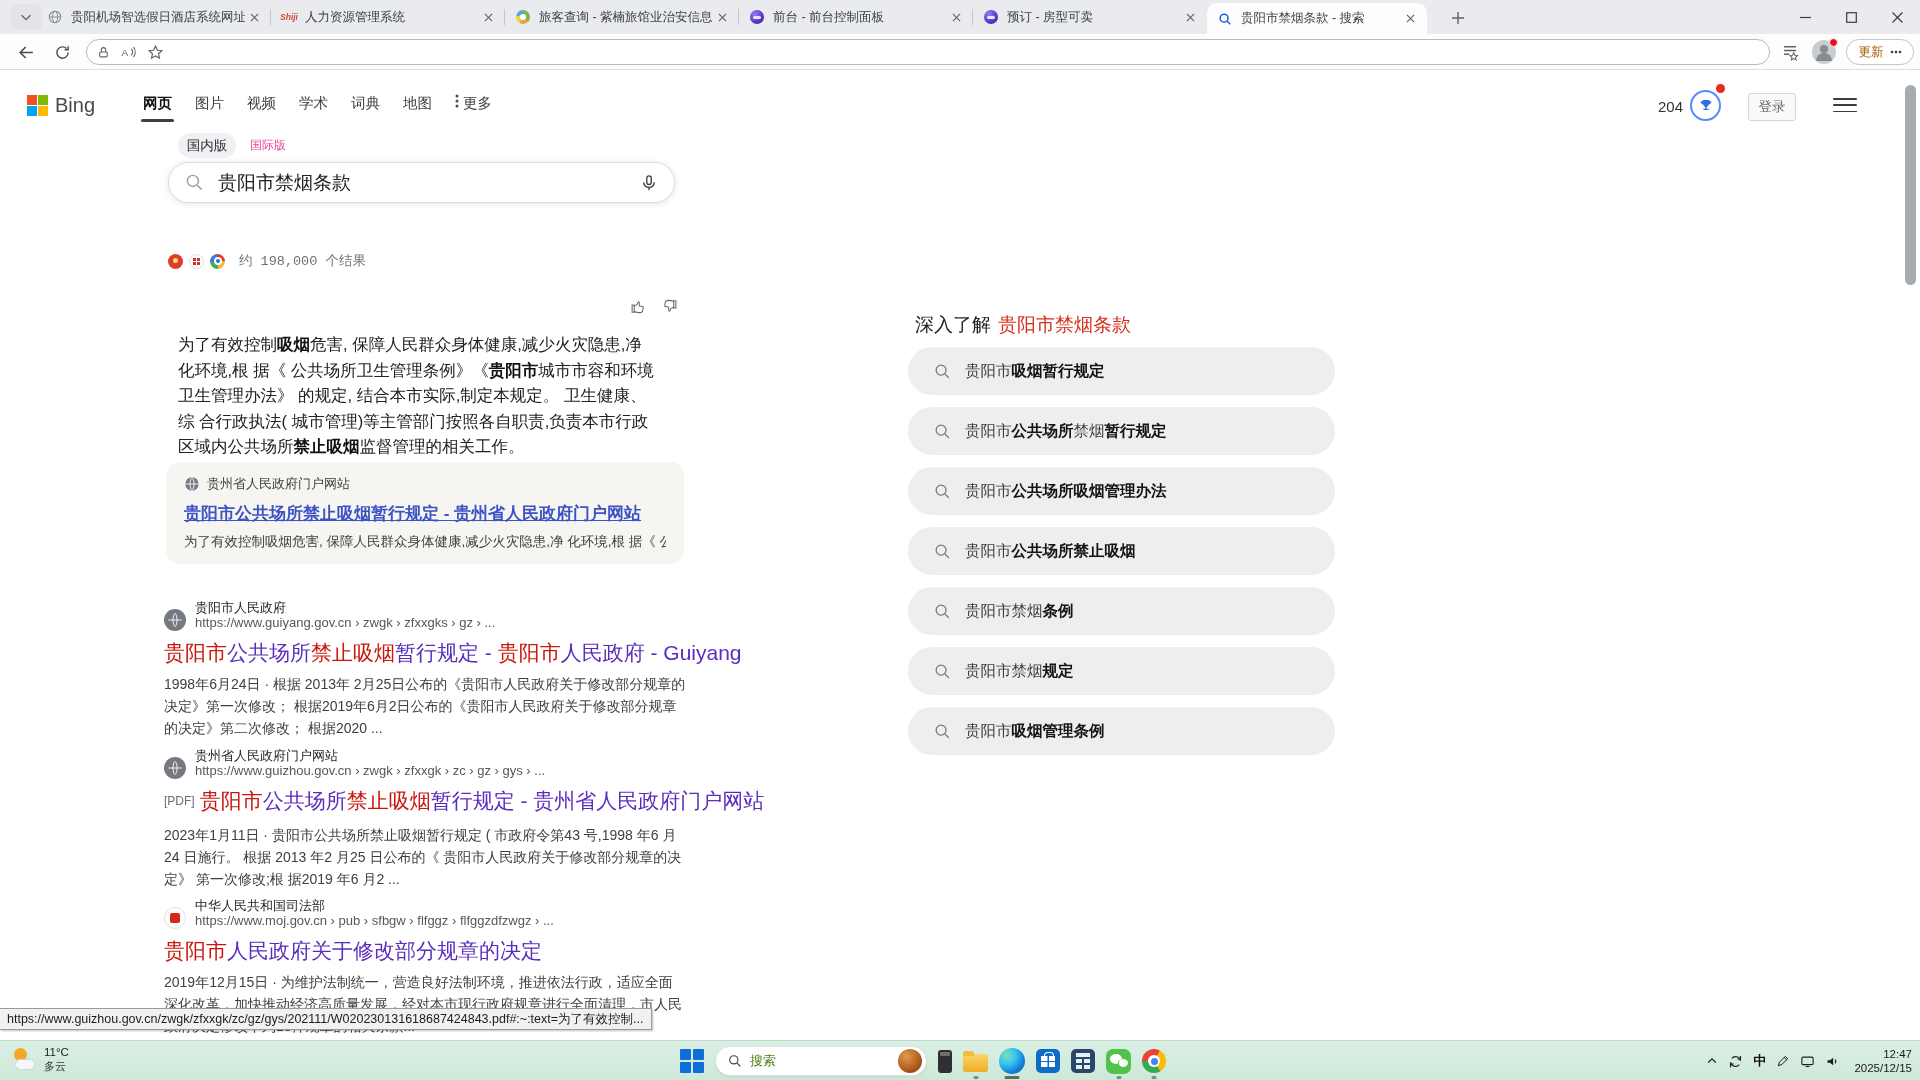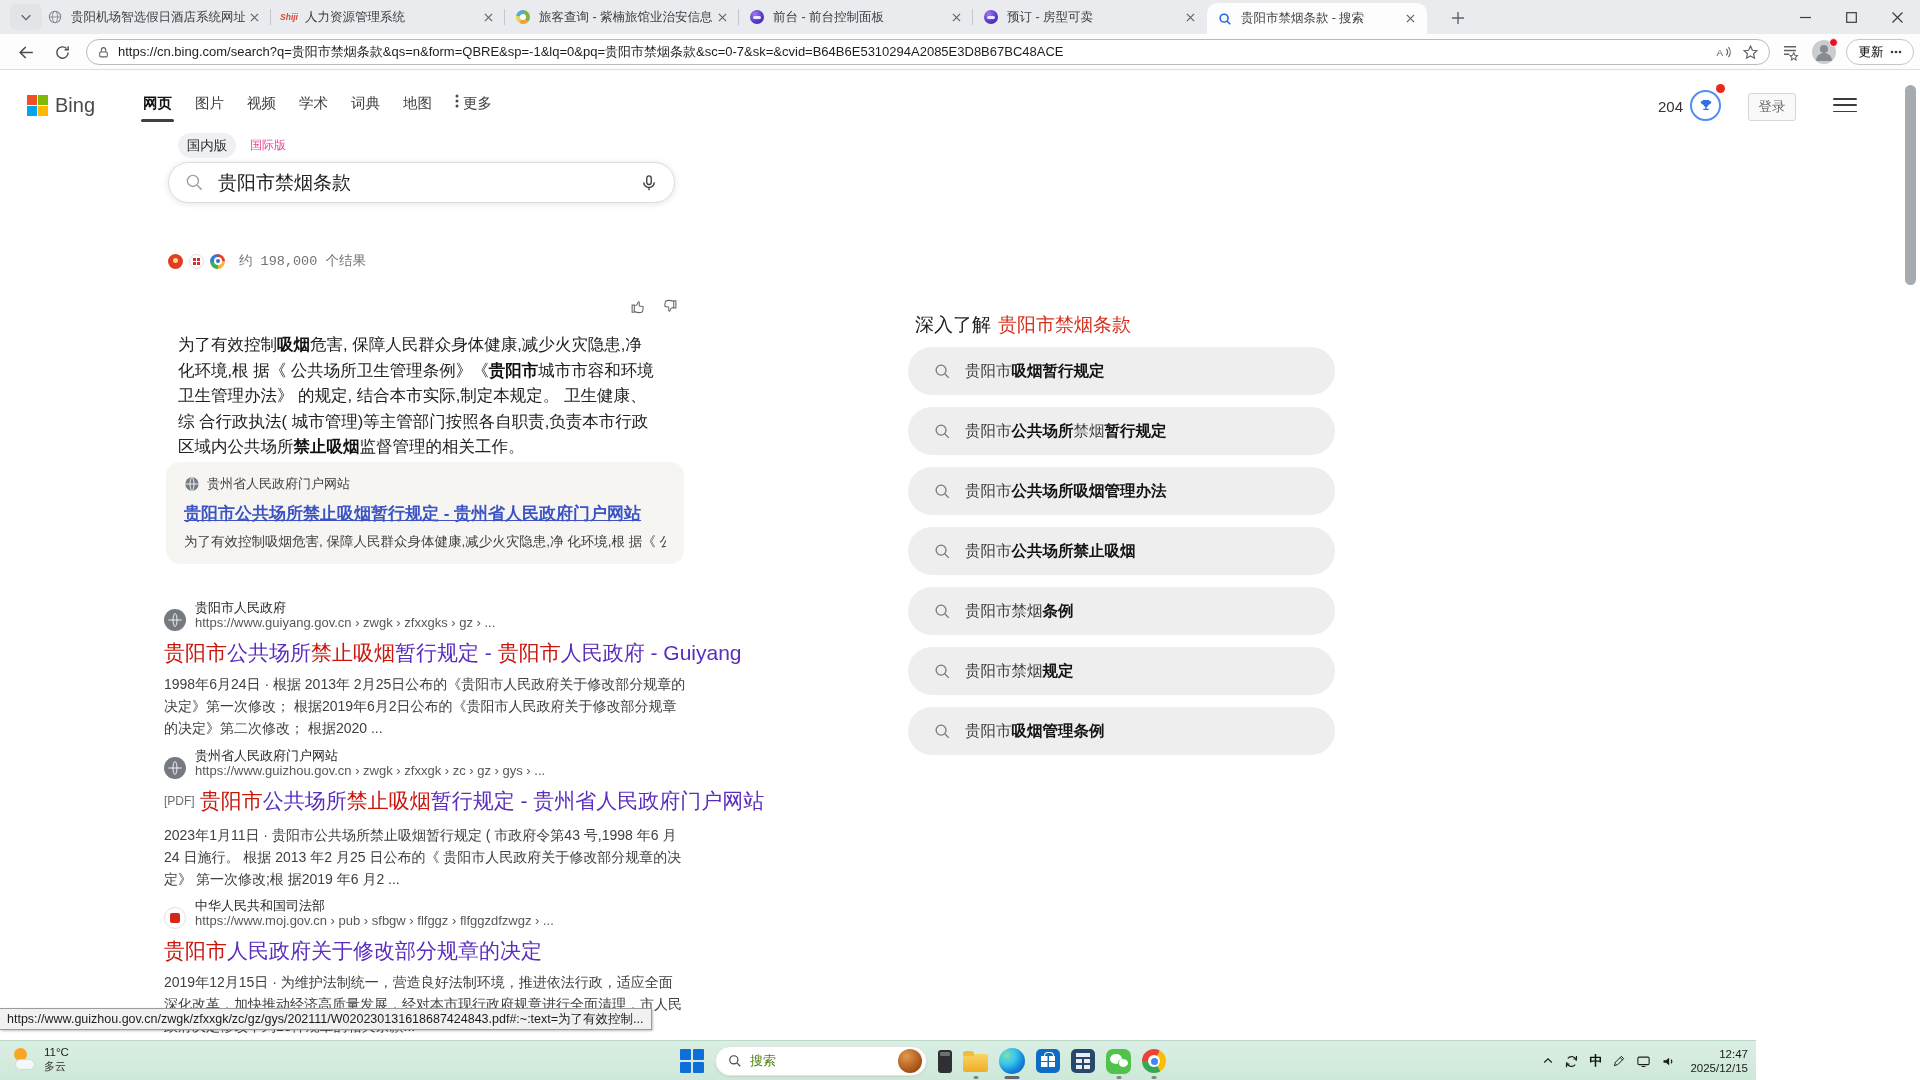--- a/index.html
+++ b/index.html
@@ -13,39 +13,39 @@
 
 
 #tabbar{position:absolute;left:0;top:0;width:1920px;height:34px;background:#e9ebee;}
 #tabsearch{position:absolute;left:10px;top:4px;width:32px;height:26px;border-radius:6px;background:#e2e4e8;display:flex;align-items:center;justify-content:center;}
 .tabs{position:absolute;left:37px;top:0;height:34px;display:flex;align-items:flex-end;}
 .tab{width:234px;height:34px;display:flex;align-items:center;padding:0 8px 0 10px;position:relative;}
 .tab:not(.active):not(.noline)::after{content:"";position:absolute;right:0;top:9px;height:16px;width:1px;background:#c3c6ca;}
 .tab .fav{width:16px;height:16px;margin-right:8px;flex:0 0 auto;display:flex;align-items:center;justify-content:center;}
 .tab .t-title{flex:1;font-size:12.5px;color:#3c4043;white-space:nowrap;overflow:hidden;}
 .tab .t-close{width:18px;height:18px;display:flex;align-items:center;justify-content:center;border-radius:4px;flex:0 0 auto;}
-.tab.active{width:220px;background:#fdfdfd;border-radius:10px 10px 0 0;height:31px;font-family:Liberation Serif, serif;}
+.tab.active{width:220px;background:#fdfdfd;border-radius:10px 10px 0 0;height:31px;}
 #newtab{position:absolute;left:1444px;top:6px;width:28px;height:24px;display:flex;align-items:center;justify-content:center;border-radius:6px;}
 #wincontrols{position:absolute;right:0;top:0;height:34px;display:flex;}
 #wincontrols>div{width:46px;height:34px;display:flex;align-items:center;justify-content:center;}
 .orb{width:14px;height:14px;border-radius:50%;background:radial-gradient(circle at 35% 30%,#9b7bf0,#5533c8 60%,#3a1f9e);position:relative;}
 .orb::after{content:"";position:absolute;left:3px;top:6px;width:8px;height:2.5px;background:#e9e6ff;border-radius:2px;}
 .lotus{width:14px;height:14px;border-radius:50%;background:conic-gradient(#7ab648 0 130deg,#f0a03c 130deg 210deg,#e8d44c 210deg 280deg,#58a8d8 280deg 360deg);position:relative;}
 .lotus::after{content:"";position:absolute;left:4px;top:4px;width:6px;height:6px;border-radius:50%;background:#fff;}
 .shiji{font-size:8.5px;font-style:italic;font-weight:bold;color:#d24a3a;}
 
 
 #toolbar{position:absolute;left:0;top:34px;width:1920px;height:36px;background:#fdfdfd;border-bottom:1px solid #dcdee1;}
 .tbtn{position:absolute;top:6px;width:28px;height:24px;display:flex;align-items:center;justify-content:center;border-radius:6px;}
 #urlbar{position:absolute;left:86px;top:5px;width:1684px;height:26px;background:#fff;border:1px solid #b7babe;border-radius:13px;display:flex;align-items:center;padding:0 10px;}
 #urltext{flex:1;font-size:13px;color:#1d1d1f;white-space:nowrap;overflow:hidden;margin-left:8px;}
 .urlicon{margin-left:10px;flex:0 0 auto;}
 #avatar{position:absolute;left:1812px;top:6px;width:24px;height:24px;border-radius:50%;background:#c9ccd1;overflow:visible;}
 #avatar .dot{position:absolute;right:-2px;top:-2px;width:9px;height:9px;border-radius:50%;background:#e81123;border:1.5px solid #fdfdfd;}
-#updatepill{position:absolute;left:1846px;top:5px;width:68px;height:26px;border:1px solid #c7c7c7;border-radius:13px;background:#fff;display:flex;align-items:center;justify-content:center;gap:6px;font-size:12.5px;color:#000000;}
+#updatepill{position:absolute;left:1846px;top:5px;width:68px;height:26px;border:1px solid #c7c7c7;border-radius:13px;background:#fff;display:flex;align-items:center;justify-content:center;gap:6px;font-size:12.5px;color:#a16207;}
 
 
 #page{position:absolute;left:0;top:70px;width:1920px;height:970px;background:#fff;overflow:hidden;}
 
 
 #logo{position:absolute;left:27px;top:24px;display:flex;align-items:center;gap:7px;}
 .mslogo{width:21px;height:21px;display:grid;grid-template-columns:10px 10px;grid-template-rows:10px 10px;gap:1px;}
 .mslogo i{display:block;}
 .logotext{font-size:20px;color:#4a4a4a;}
 #nav{position:absolute;left:143px;top:24px;display:flex;gap:23px;align-items:center;}
@@ -112,21 +112,21 @@
 #sb-title{position:absolute;left:915px;top:242px;font-size:19px;color:#1f1f1f;}
 #sb-title .q{color:var(--sidered);margin-left:7px;}
 .pill{position:absolute;left:908px;width:427px;height:48px;border-radius:24px;background:#eeeeef;display:flex;align-items:center;padding:0 10px 0 26px;}
 .pill .ptext{margin-left:14px;font-size:15.5px;color:#3c3c3c;}
 .pill .pb{font-weight:bold;color:#141414;}
 
 
 #statusbar{position:absolute;left:0;top:938px;width:652px;height:22px;background:#f1f1f1;border:1px solid #9b9b9b;border-left:none;display:flex;align-items:center;padding-left:7px;font-size:12.5px;color:#1c1c1c;white-space:nowrap;overflow:hidden;box-shadow:1px 1px 2px rgba(0,0,0,.25);}
 
 
-#taskbar{position:absolute;left:0;top:1040px;width:1756px;height:40px;background:linear-gradient(180deg,#dbefe4,#cde8d8);border-top:1px solid #bcd8c6;}
+#taskbar{position:absolute;left:0;top:1040px;width:1920px;height:40px;background:linear-gradient(180deg,#dbefe4,#cde8d8);border-top:1px solid #bcd8c6;}
 #weather{position:absolute;left:12px;top:4px;display:flex;align-items:center;gap:6px;}
 .wicon{width:26px;height:26px;position:relative;}
 .wicon .sun{position:absolute;left:2px;top:2px;width:13px;height:13px;border-radius:50%;background:#f6a623;}
 .wicon .cloud{position:absolute;left:3px;bottom:2px;width:20px;height:11px;border-radius:8px;background:#f4f8fb;border:1px solid #cfd8dd;}
 .wtxt{display:flex;flex-direction:column;line-height:14px;}
 .wtemp{font-size:11.5px;color:#1d1d1d;}
 .wdesc{font-size:11px;color:#333;}
 #centericons{position:absolute;left:680px;top:0;height:40px;display:flex;align-items:center;gap:11px;}
 .slot{position:relative;display:flex;align-items:center;justify-content:center;height:40px;}
 .slot .ind{position:absolute;bottom:2px;left:50%;transform:translateX(-50%);width:5px;height:3px;border-radius:2px;background:#7e8b84;}
@@ -284,21 +284,20 @@
         <path d="M20 3v5h-5" fill="none" stroke="#4a4d51" stroke-width="2"></path>
       </svg>
     </div>
   <div id="urlbar">
     <span>
         <svg width="13" height="13" viewBox="0 0 24 24">
           <rect x="5" y="11" width="14" height="9" rx="2" fill="none" stroke="#5f6368" stroke-width="2"></rect>
           <path d="M8 11V7a4 4 0 018 0v4" fill="none" stroke="#5f6368" stroke-width="2"></path>
         </svg>
       </span>
-    <span id="urltext">https://cn.bing.com/search?q=贵阳市禁烟条款&amp;qs=n&amp;form=QBRE&amp;sp=-1&amp;lq=0&amp;pq=贵阳市禁烟条款&amp;sc=0-7&amp;sk=&amp;cvid=B64B6E5310294A2085E3D8B67BC48ACE</span>
     <span class="urlicon">
         <svg width="17" height="17" viewBox="0 0 24 24">
           <text x="2" y="17" font-size="14" fill="#5f6368" font-family="Liberation Sans,sans-serif">A</text>
           <path d="M16 7a7 7 0 010 9M19 4.5a11 11 0 010 14" fill="none" stroke="#5f6368" stroke-width="1.6"></path>
         </svg>
       </span>
     <span class="urlicon">
         <svg width="17" height="17" viewBox="0 0 24 24">
           <path d="M12 3l2.7 5.8 6.3.7-4.7 4.3 1.3 6.2-5.6-3.2-5.6 3.2 1.3-6.2L3 9.5l6.3-.7z" fill="none" stroke="#5f6368" stroke-width="1.7"></path>
         </svg>

